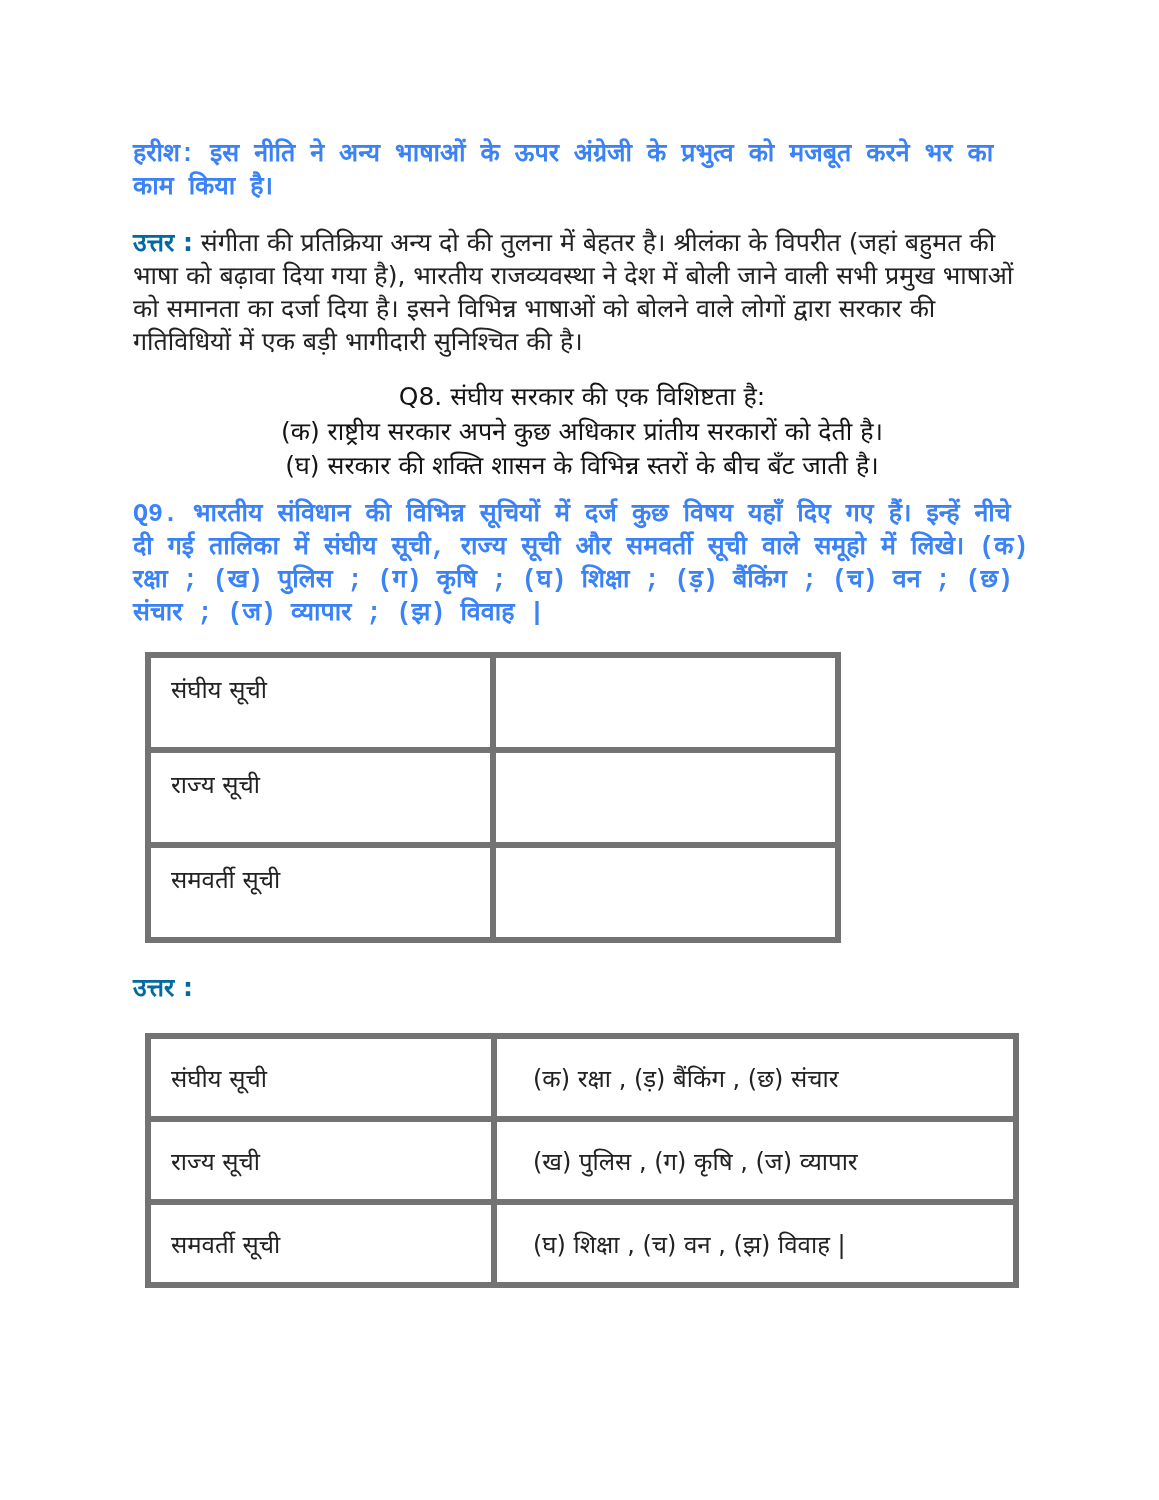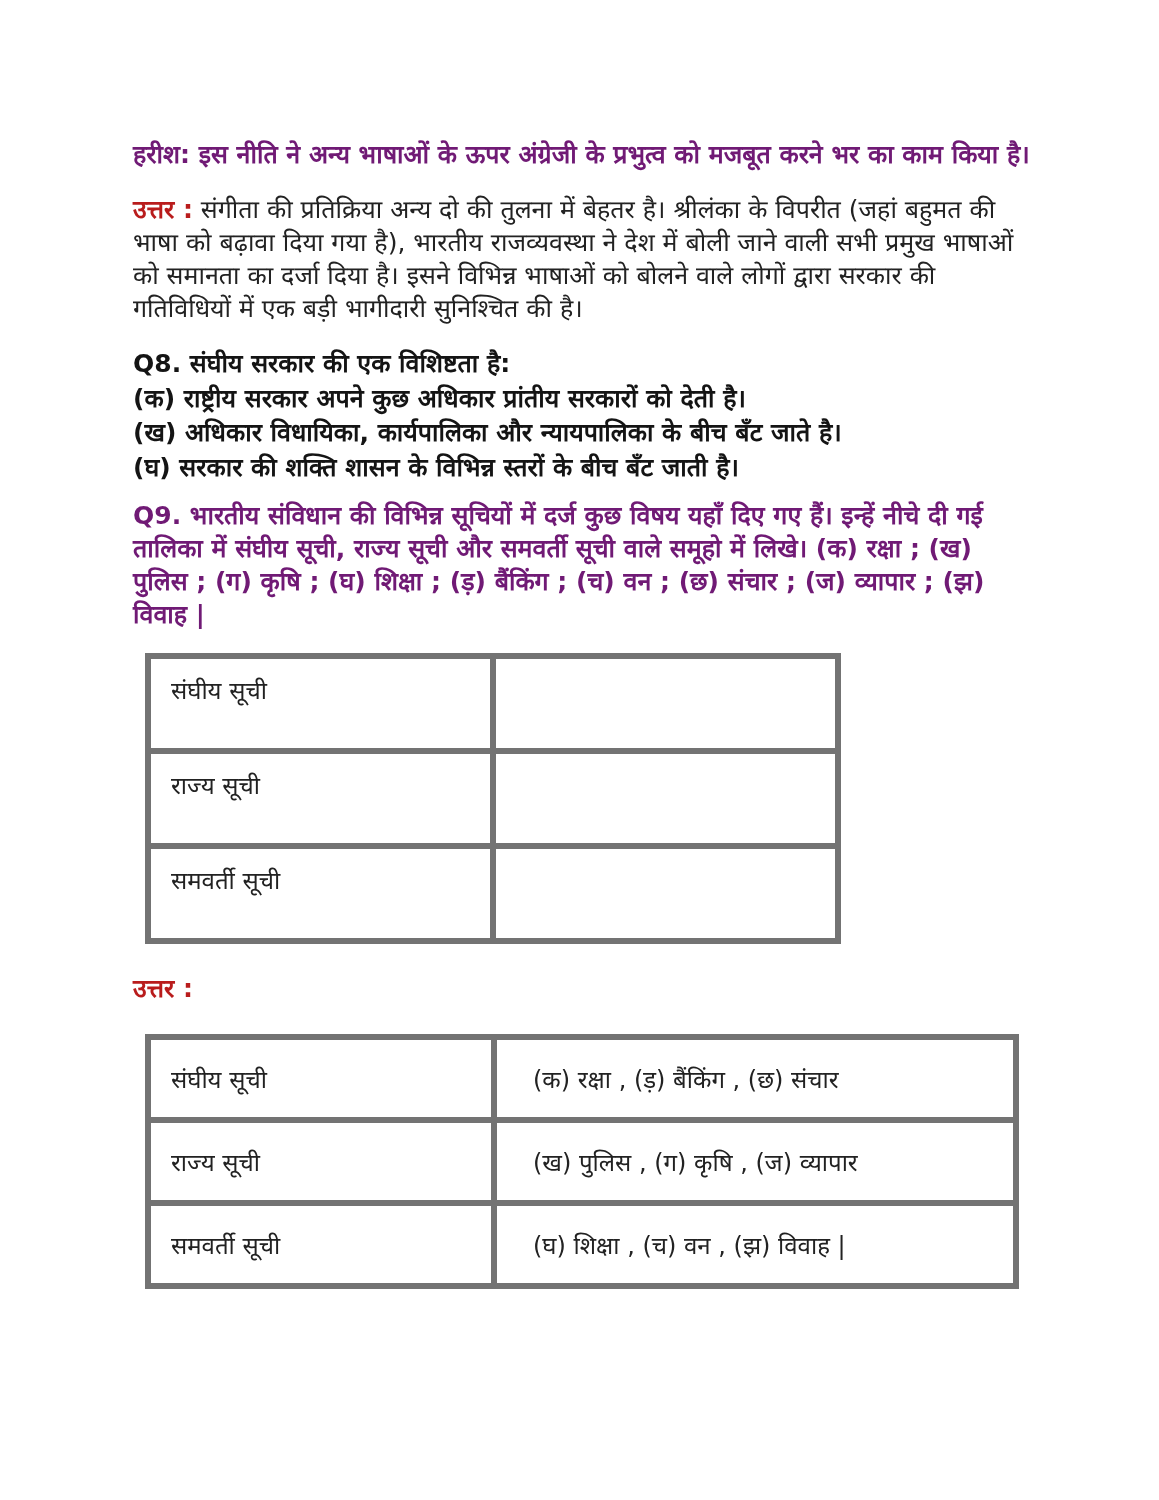--- a/index.html
+++ b/index.html
@@ -14,29 +14,30 @@
     box-sizing: border-box;
     width: 1159px;
     min-height: 1500px;
     padding: 138px 128px 60px 133px;
   }
   .para {
     margin: 0 0 22px 0;
     font-size: 25px;
     line-height: 1.32;
   }
-  .bold { font-weight: 700; color: #701a75; }
+  .bold { font-weight: 700; color: #3b82f6; font-family: Liberation Mono, monospace; }
   .regular { font-weight: 400; color: #222222; }
-  .ans-label { font-weight: 700; color: #b91c1c; }
+  .ans-label { font-weight: 700; color: #0369a1; }
   .qblock { margin: 0 0 14px 0; }
   .qblock .qline {
     font-size: 25px;
-    font-weight: 700;
+    font-weight: 400;
     color: #141414;
     line-height: 1.38;
+    text-align: center;
   }
   .ans-line { margin: 0 0 28px 0; font-size: 24px; line-height: 1.35; }
   table.grid {
     border-collapse: collapse;
     margin-left: 12px;
     table-layout: fixed;
   }
   table.grid td {
     border: 6px solid #737373;
     font-size: 24px;
@@ -58,21 +59,20 @@
 
 <div class="page">
 
   <p class="para bold">हरीश: इस नीति ने अन्य भाषाओं के ऊपर अंग्रेजी के प्रभुत्व को मजबूत करने भर का काम किया है।</p>
 
   <p class="para"><span class="ans-label">उत्तर :</span> <span class="regular">संगीता की प्रतिक्रिया अन्य दो की तुलना में बेहतर है। श्रीलंका के विपरीत (जहां बहुमत की भाषा को बढ़ावा दिया गया है), भारतीय राजव्यवस्था ने देश में बोली जाने वाली सभी प्रमुख भाषाओं को समानता का दर्जा दिया है। इसने विभिन्न भाषाओं को बोलने वाले लोगों द्वारा सरकार की गतिविधियों में एक बड़ी भागीदारी सुनिश्चित की है।</span></p>
 
   <div class="qblock">
     <div class="qline">Q8. संघीय सरकार की एक विशिष्टता है:</div>
     <div class="qline">(क) राष्ट्रीय सरकार अपने कुछ अधिकार प्रांतीय सरकारों को देती है।</div>
-    <div class="qline">(ख) अधिकार विधायिका, कार्यपालिका और न्यायपालिका के बीच बँट जाते है।</div>
     <div class="qline">(घ) सरकार की शक्ति शासन के विभिन्न स्तरों के बीच बँट जाती है।</div>
   </div>
 
 
   <p class="para bold">Q9. भारतीय संविधान की विभिन्न सूचियों में दर्ज कुछ विषय यहाँ दिए गए हैं। इन्हें नीचे दी गई तालिका में संघीय सूची, राज्य सूची और समवर्ती सूची वाले समूहो में लिखे। (क) रक्षा ; (ख) पुलिस ; (ग) कृषि ; (घ) शिक्षा ; (ड़) बैंकिंग ; (च) वन ; (छ) संचार ; (ज) व्यापार ; (झ) विवाह |</p>
 
   <table class="grid t-empty">
     <tbody>
       <tr>
         <td class="c1">संघीय सूची</td>

